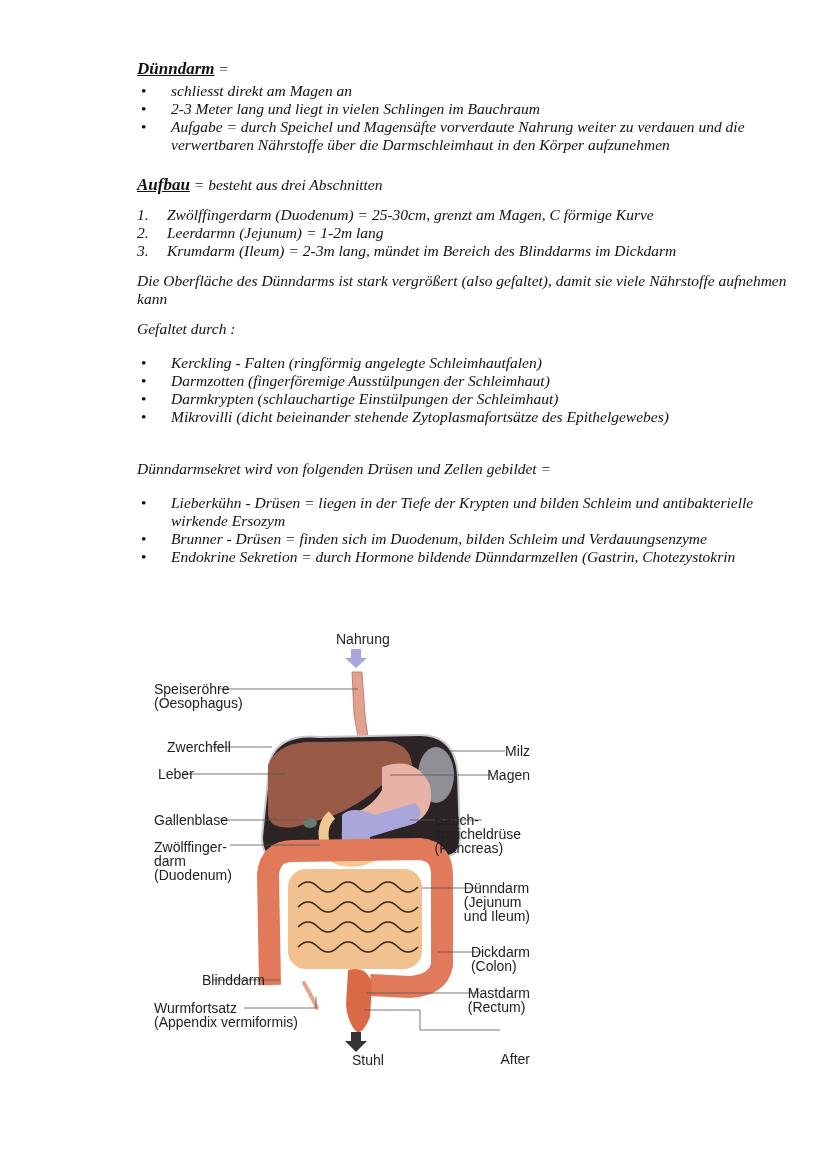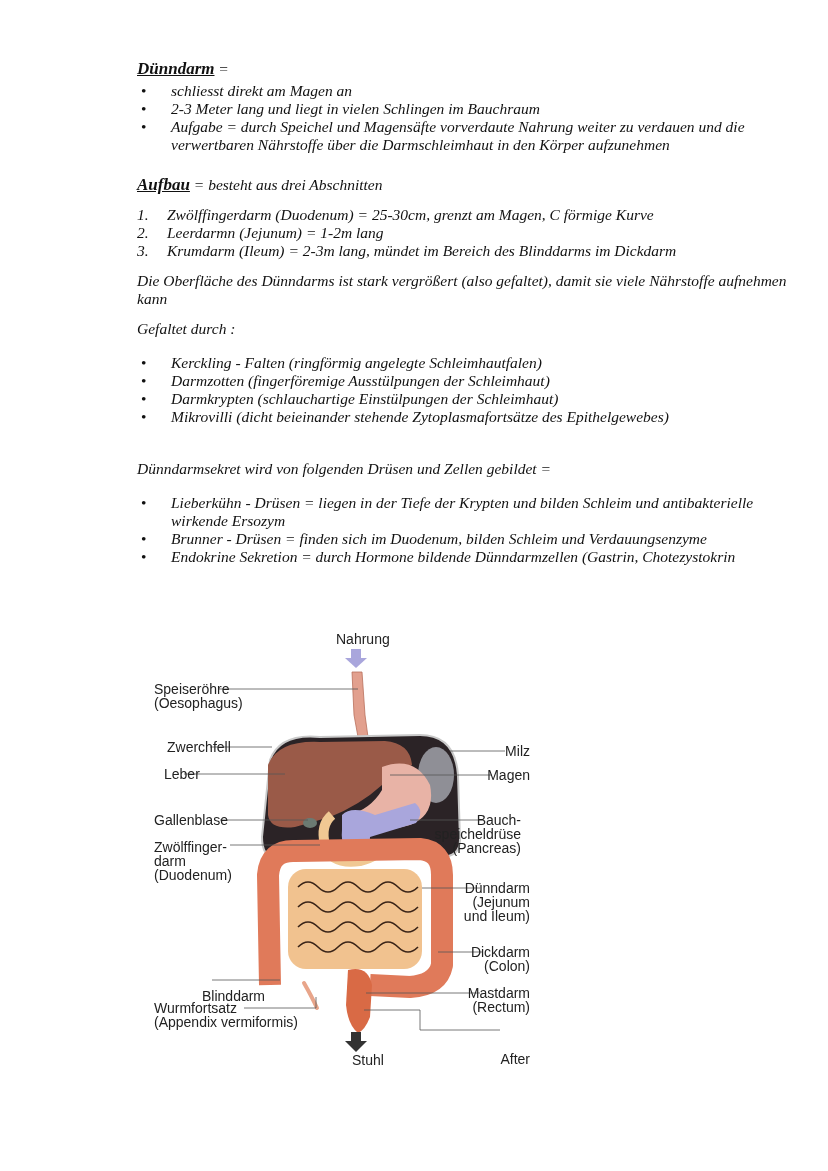--- a/index.html
+++ b/index.html
@@ -11,21 +11,21 @@
   ul.bul li { position:relative; padding-left:30px; }
   ul.bul li::before { content:"•"; position:absolute; left:0; font-style:normal; }
   ol.num { list-style:none; margin:0; padding:0; }
   ol.num li { position:relative; padding-left:30px; }
   ol.num li .n { position:absolute; left:0; }
   .ul { }
   .gap-s { height:18px; }
   .gap-m { height:12px; }
   .diagram { position:absolute; left:120px; top:625px; width:430px; height:450px; }
   .lbl { position:absolute; font-family:"Liberation Sans","DejaVu Sans",sans-serif; font-style:normal; font-size:14px; line-height:14px; color:#222; }
-  .lbl.r { text-align:right; }
+  .lbl.r { text-align:left; }
 </style>
 </head>
 <body>
 
 <div class="doc">
   <div>
     <div><span class="heading">Dünndarm</span><span> =</span></div>
     <ul class="bul">
       <li>schliesst direkt am Magen an</li>
       <li>2-3 Meter lang und liegt in vielen Schlingen im Bauchraum</li>
@@ -126,26 +126,26 @@
       <polyline points="244,385 300,385 300,405 380,405" fill="none"></polyline>
     </g>
   </svg>
 
   <div class="lbl" style="left:216px;top:7px;">Nahrung</div>
   <div class="lbl" style="left:232px;top:428px;">Stuhl</div>
 
   <div class="lbl" style="left:34px;top:57px;white-space:pre;">Speiseröhre
 (Oesophagus)</div>
   <div class="lbl" style="left:34px;top:115px;white-space:pre;margin-left:13px;">Zwerchfell</div>
-  <div class="lbl" style="left:44px;top:142px;white-space:pre;">Leber</div>
+  <div class="lbl" style="left:38px;top:142px;white-space:pre;">Leber</div>
   <div class="lbl" style="left:34px;top:188px;white-space:pre;">Gallenblase</div>
   <div class="lbl" style="left:34px;top:215px;white-space:pre;">Zwölffinger-
 darm
 (Duodenum)</div>
-  <div class="lbl" style="left:34px;top:364px;white-space:pre;padding-left:48px;">Blinddarm</div>
+  <div class="lbl" style="left:34px;top:348px;white-space:pre;padding-left:48px;">Blinddarm</div>
   <div class="lbl" style="left:34px;top:376px;white-space:pre;">Wurmfortsatz
 (Appendix vermiformis)</div>
 
   <div class="lbl r" style="right:20px;top:119px;white-space:pre;">Milz</div>
   <div class="lbl r" style="right:20px;top:143px;white-space:pre;">Magen</div>
   <div class="lbl r" style="right:29px;top:188px;white-space:pre;">Bauch-
 speicheldrüse
 (Pancreas)</div>
   <div class="lbl r" style="right:20px;top:256px;white-space:pre;">Dünndarm
 (Jejunum

